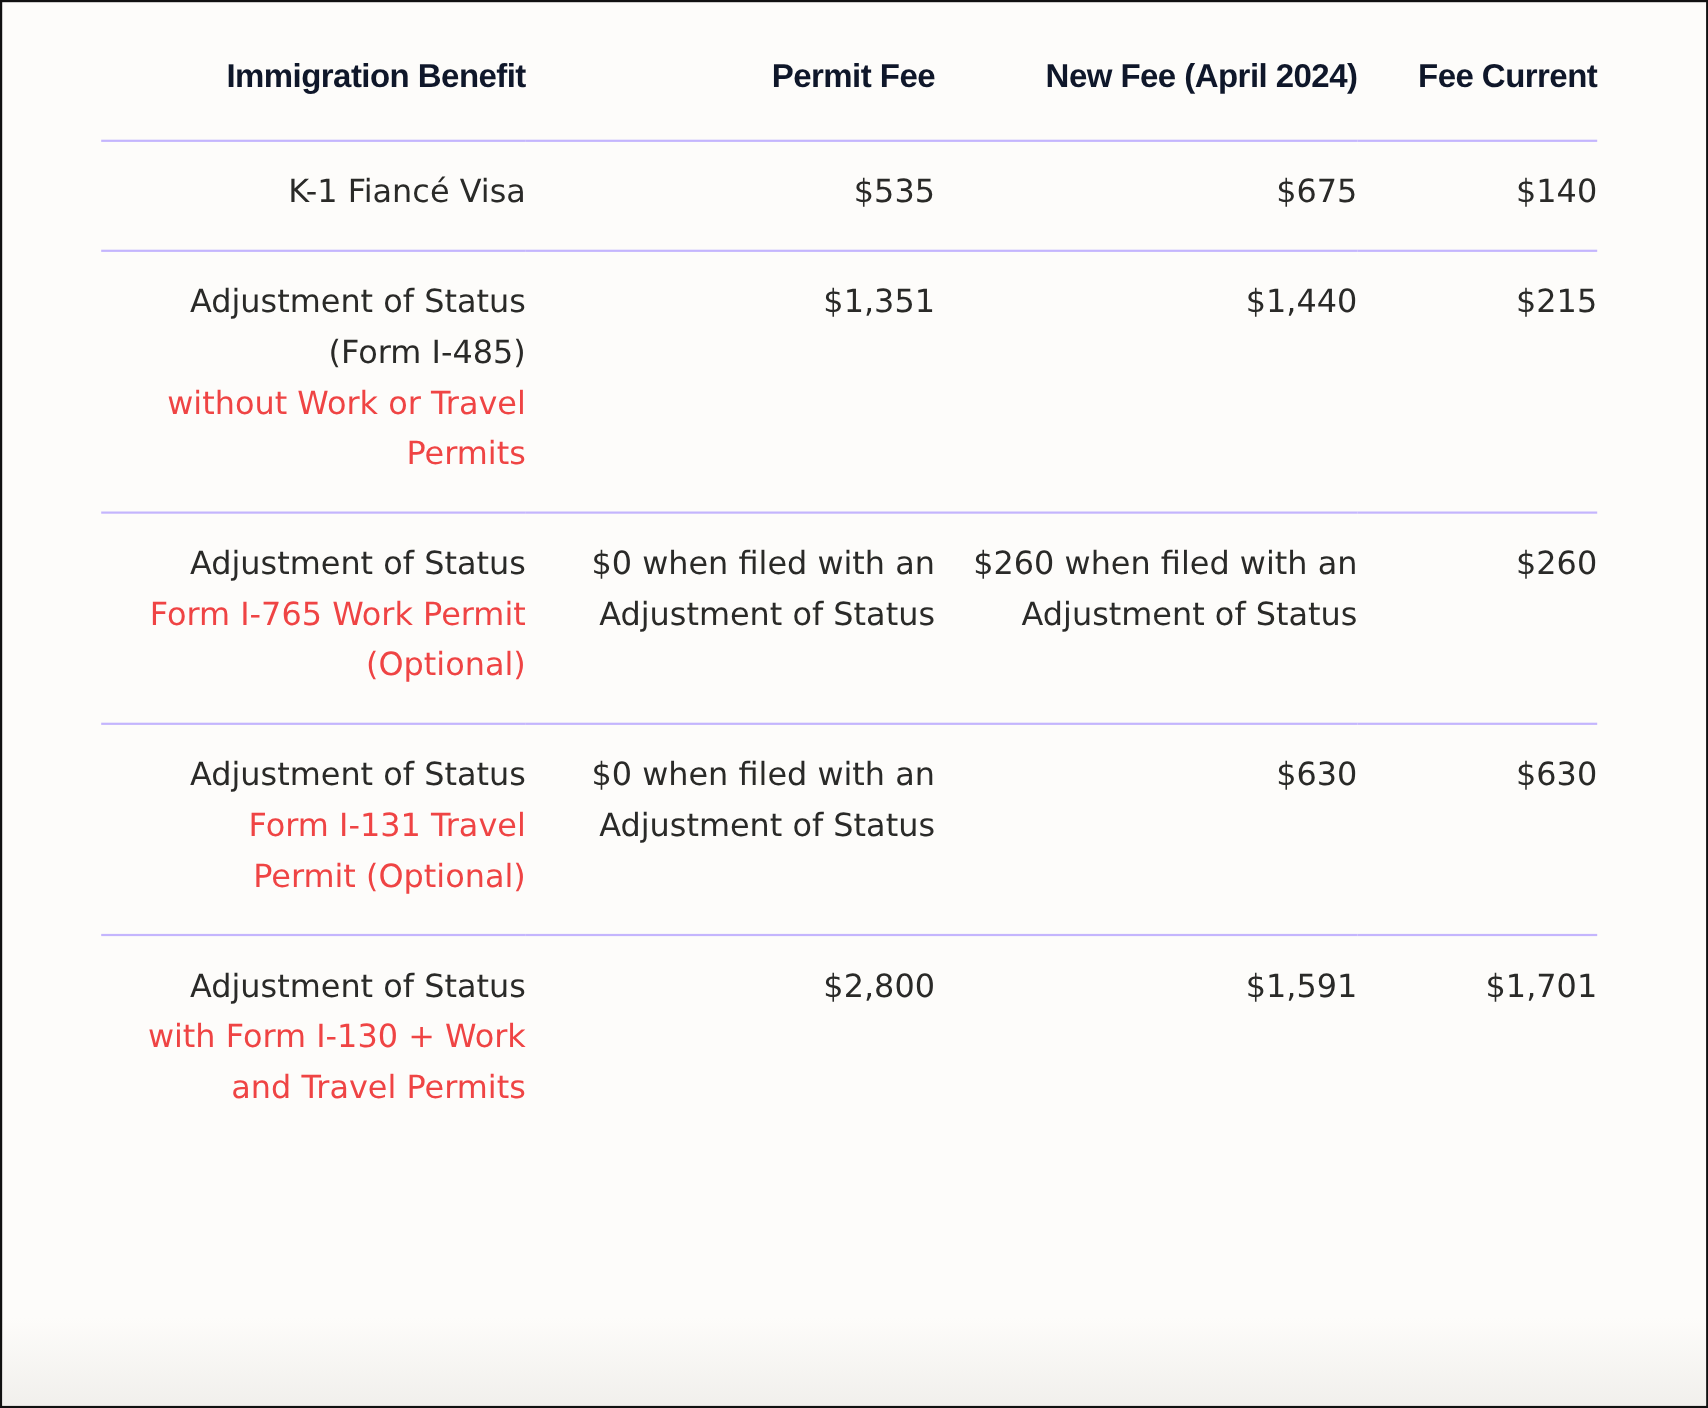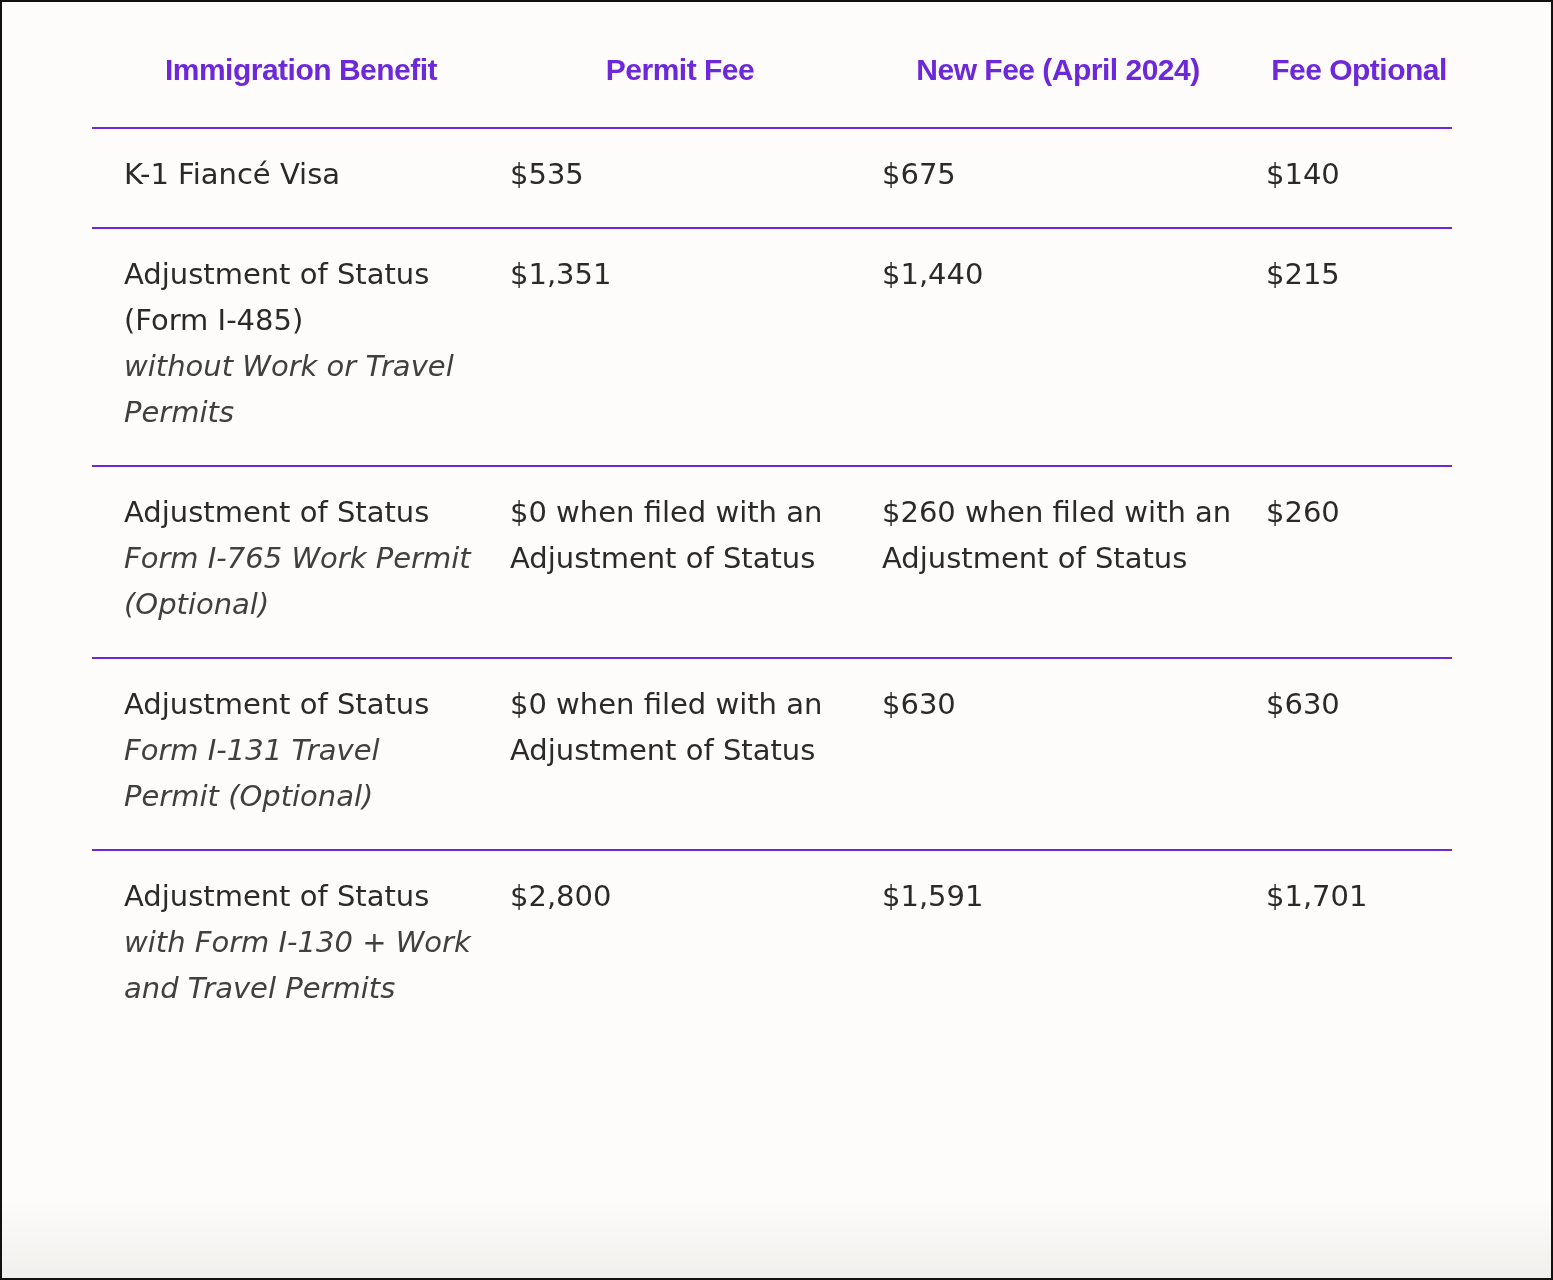--- a/index.html
+++ b/index.html
@@ -10,35 +10,36 @@
       border: 2px solid #111;
       position: relative;
       font-family: "DejaVu Sans", sans-serif;
       color: #2a2a28;
     }
     .table-wrap {
       position: absolute; left: 90px; top: 0; width: 1360px;
     }
     table { border-collapse: collapse; width: 100%; table-layout: fixed; }
     th {
-      text-align: center; vertical-align: top;
+      text-align: right; vertical-align: top;
       font-family: "Liberation Sans", sans-serif;
       font-weight: bold; font-size: 30px; line-height: 46px;
-      color: #6d28d9; letter-spacing: -0.5px;
+      color: #0f172a; letter-spacing: -0.5px;
       padding: 45px 0 34px 32px;
     }
     td {
       vertical-align: top;
       font-size: 29px; line-height: 46px;
       padding: 22px 0 30px 32px;
       color: #2a2a28;
-      border-top: 2px solid #6d28d9;
+      border-top: 2px solid #c4b5fd;
+      text-align: right;
     }
     tr.head th { border-bottom: 0; }
-    .sub { font-style: italic; color: #404040; display: block; }
+    .sub { color: #ef4444; display: block; }
     .main { display: block; }
     col.c1 { width: 386px; }
     col.c2 { width: 372px; }
     col.c3 { width: 384px; }
     col.c4 { width: 218px; }
     .fade {
       position: absolute; left: 0; right: 0; bottom: 0; height: 80px;
       background: linear-gradient(to bottom, rgba(240,238,235,0) 0%, rgba(236,234,230,0.7) 100%);
       pointer-events: none;
     }
@@ -52,21 +53,21 @@
         <col class="c1">
         <col class="c2">
         <col class="c3">
         <col class="c4">
       </colgroup>
     <thead>
       <tr class="head">
         <th>Immigration Benefit</th>
         <th>Permit Fee</th>
         <th>New Fee (April 2024)</th>
-        <th>Fee Optional</th>
+        <th>Fee Current</th>
       </tr>
     </thead>
     <tbody>
       <tr>
         <td>
           <span class="main">K-1 Fiancé Visa</span>
         </td>
         <td>$535</td>
         <td>$675</td>
         <td>$140</td>

